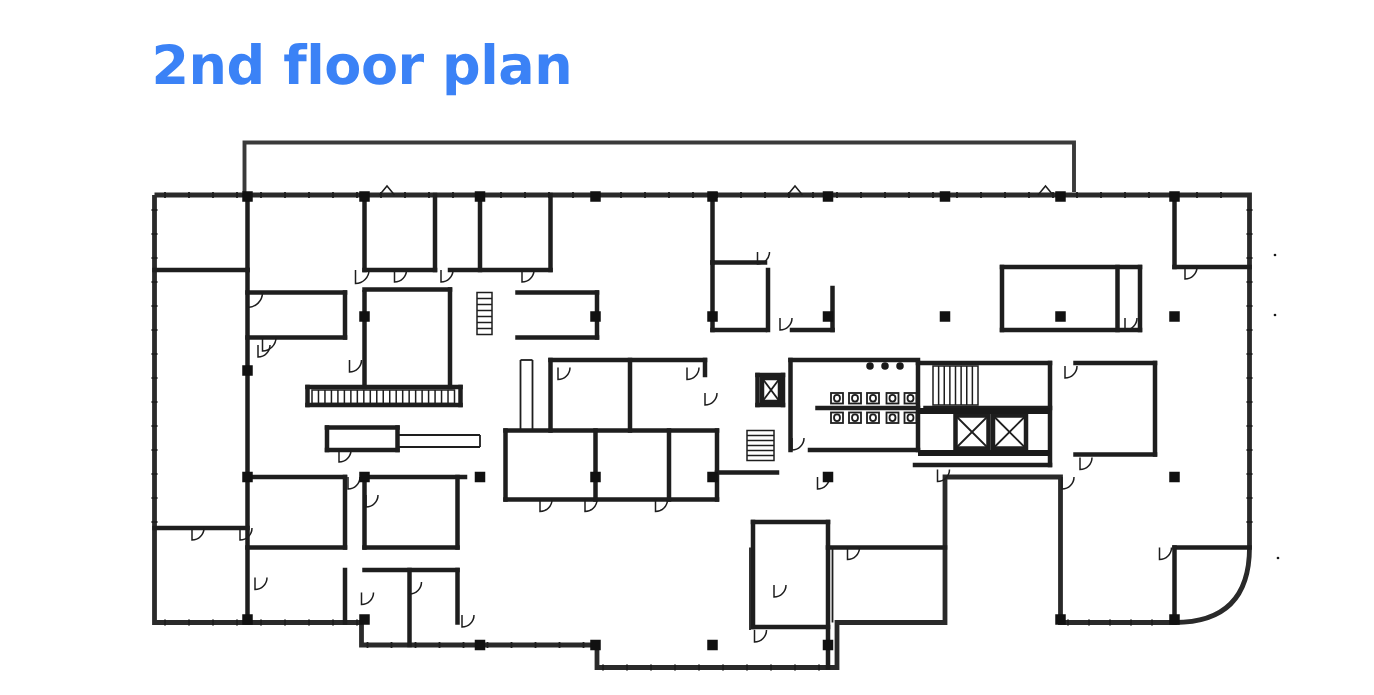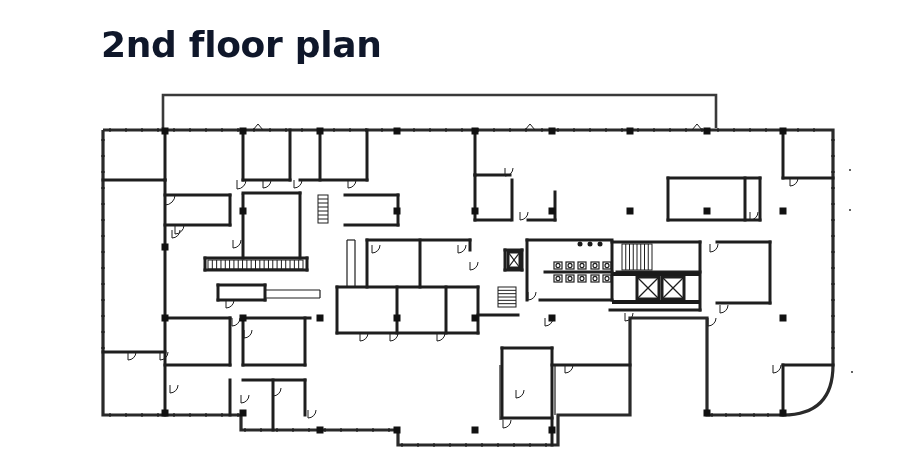--- a/index.html
+++ b/index.html
@@ -1,20 +1,20 @@
 <!DOCTYPE html>
 <html><head>
   <meta charset="utf-8">
   <style>
     html, body { margin: 0; padding: 0; background: #ffffff; }
     body { width: 916px; height: 463px; position: relative; overflow: hidden; }
     .title {
       position: absolute; left: 101px; top: 22px;
       font-family: "DejaVu Sans", sans-serif; font-weight: bold;
-      font-size: 36px; line-height: 46px; color: #0f172a;
+      font-size: 36px; line-height: 46px; color: #3b82f6;
       letter-spacing: -0.3px; margin: 0;
     }
     #plan { position: absolute; left: 0; top: 0; }
     .w { stroke: #1e1e1e; stroke-width: 3; fill: none; stroke-linecap: square; }
     .wt { stroke: #1e1e1e; stroke-width: 1.2; fill: none; }
     .ext { stroke: #2a2a2a; stroke-width: 3.2; fill: none; }
     .canopy { stroke: #3a3a3a; stroke-width: 2.6; fill: none; }
     .door { stroke: #1e1e1e; stroke-width: 1; fill: none; }
     .col { fill: #111; }
     .stair { stroke: #1e1e1e; stroke-width: 1; fill: none; }

